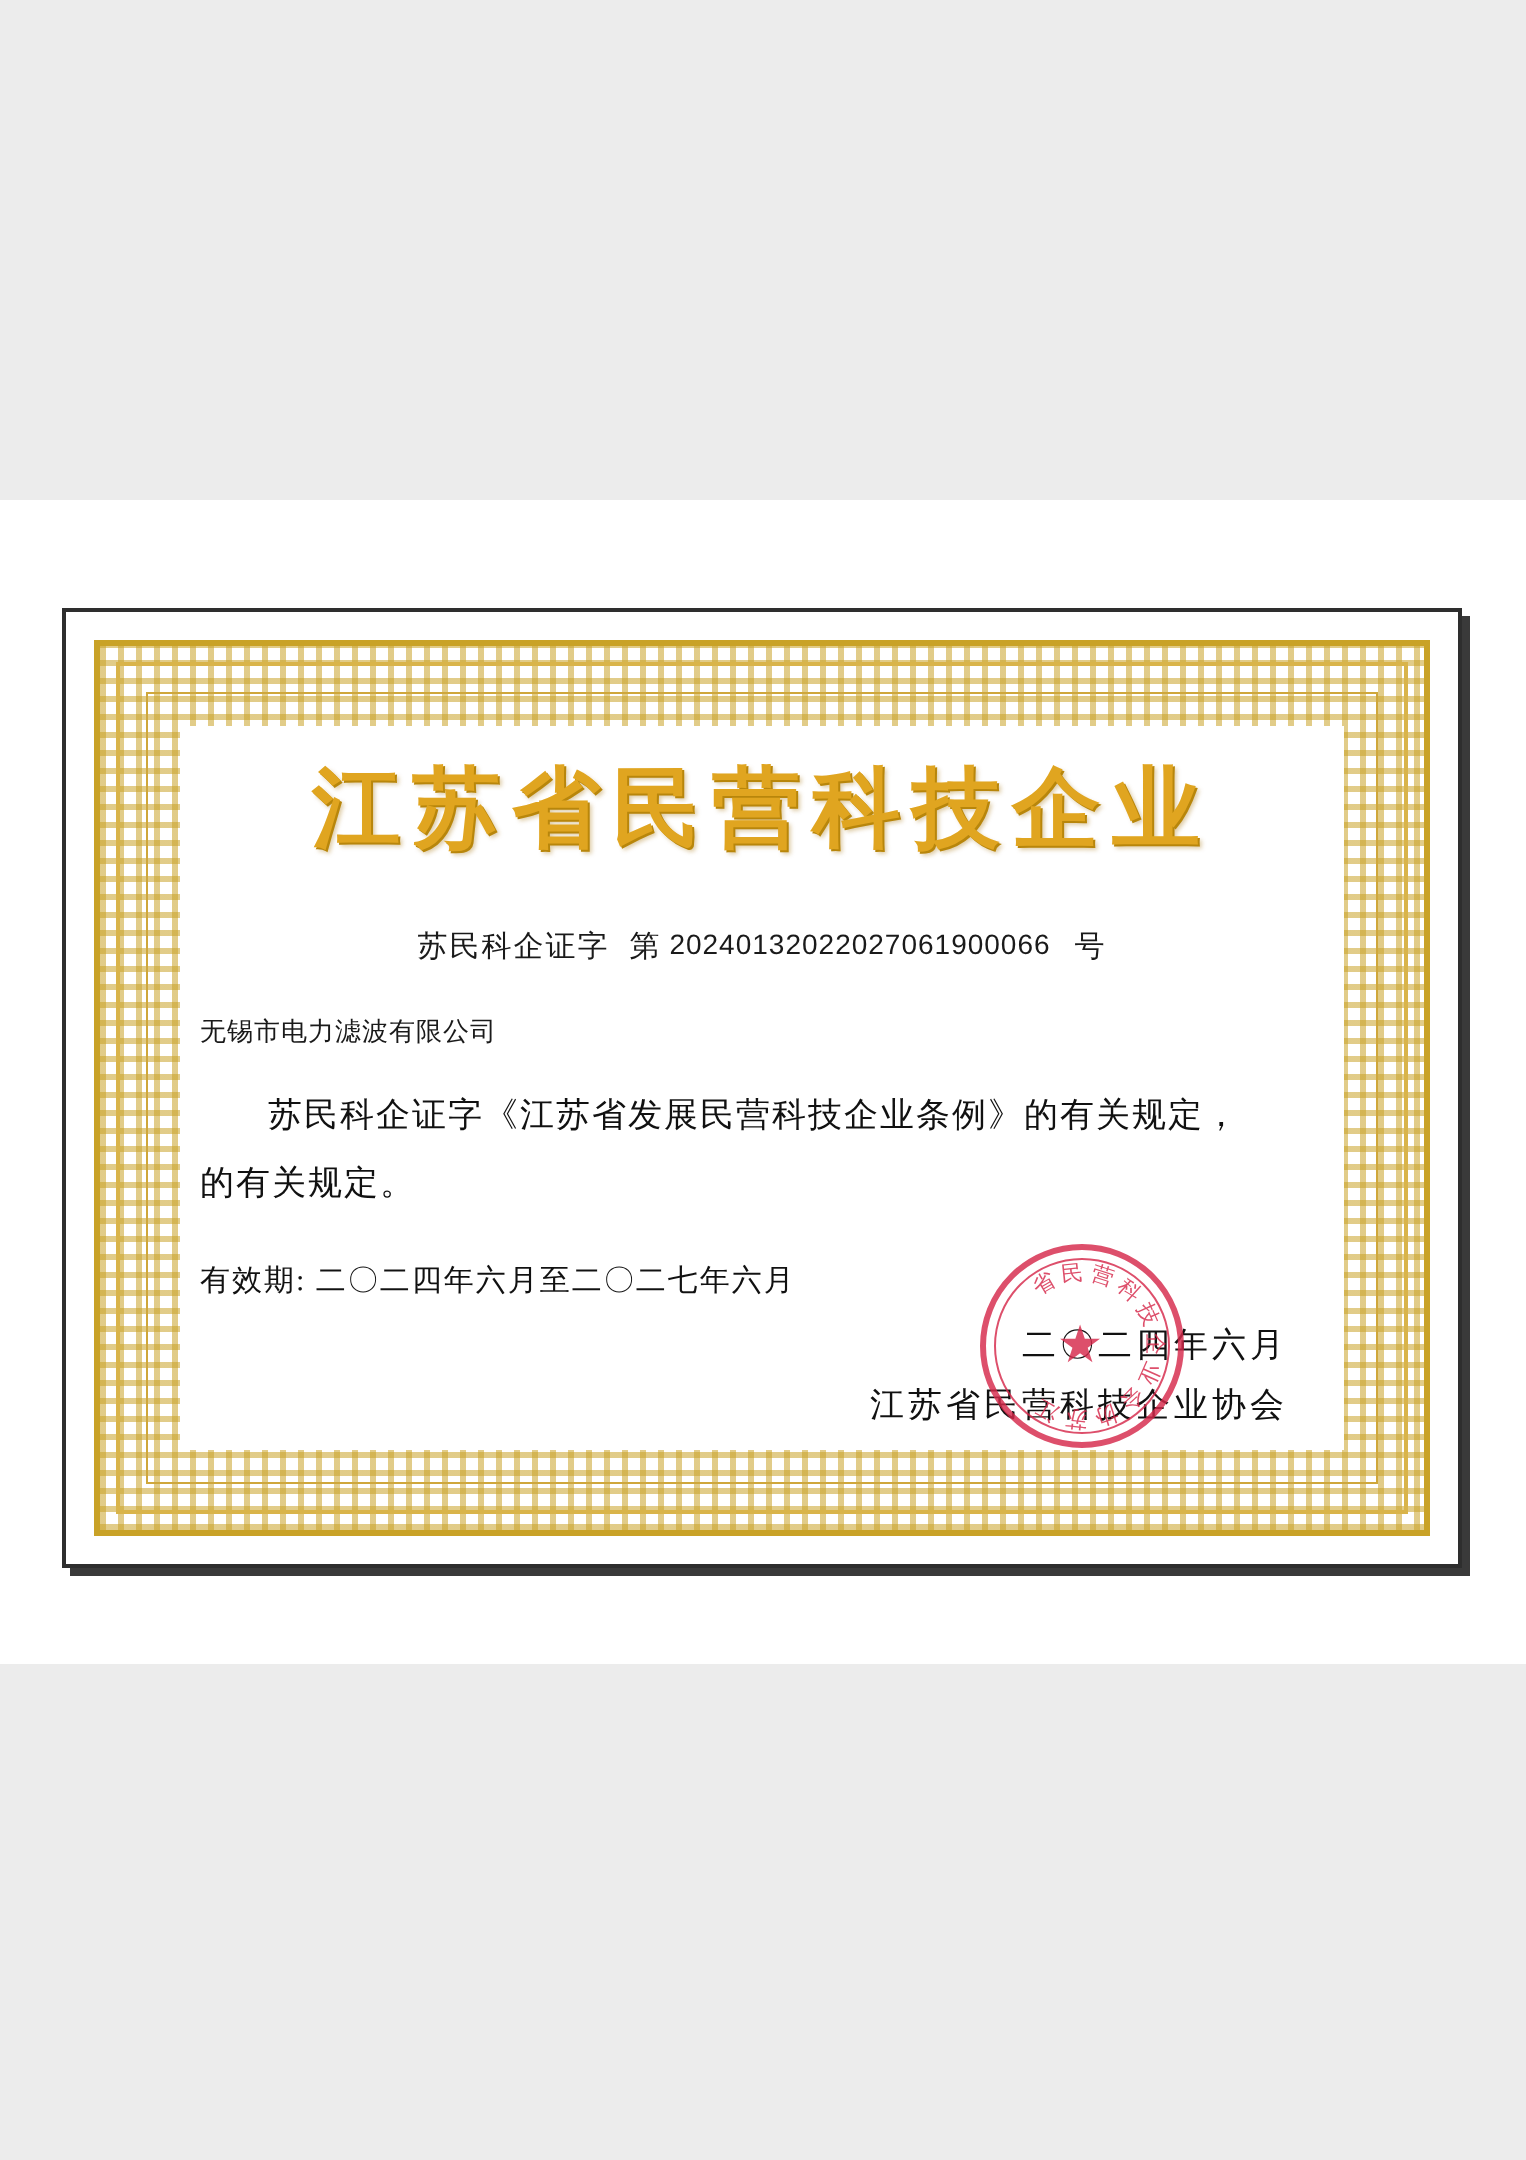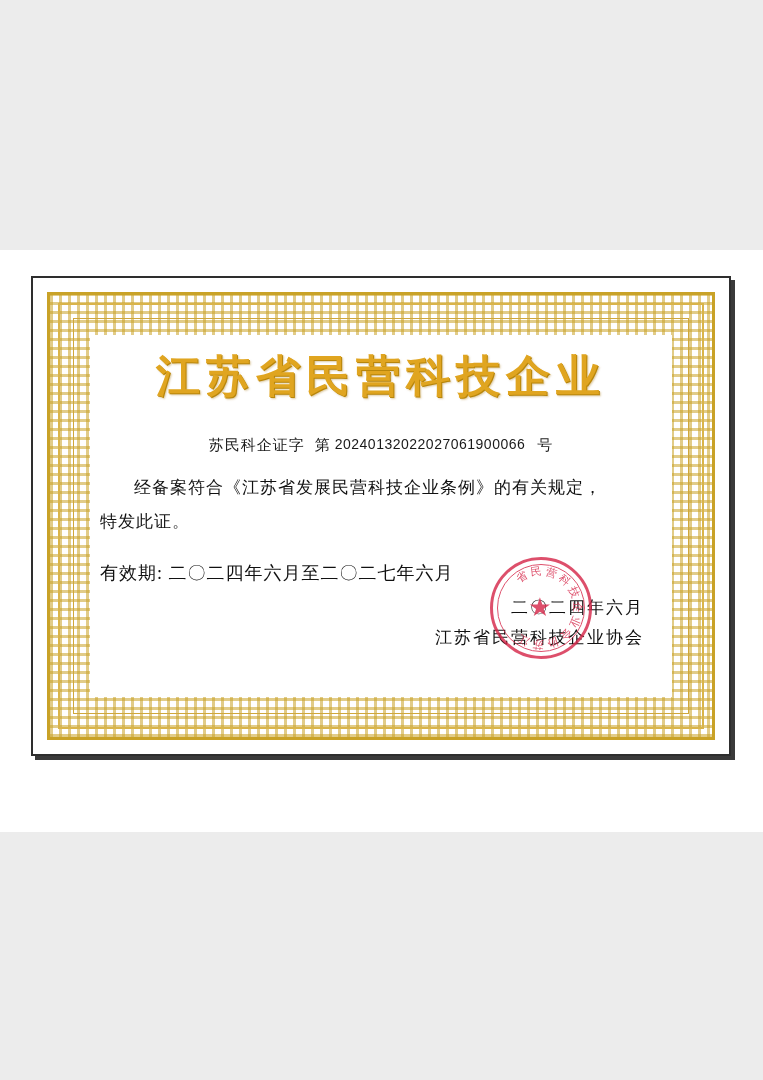--- a/index.html
+++ b/index.html
@@ -22,21 +22,21 @@
     top: 250px;
     width: 763px;
     height: 582px;
     background: #ffffff;
   }
 
   
   .certificate {
     position: absolute;
     left: 31px;
-    top: 276px;
+    top: 304px;
     width: 700px;
     height: 480px;
     background: #ffffff;
     box-shadow: 4px 4px 0 0 #3a3a3a;
     border: 2px solid #2e2e2e;
     box-sizing: border-box;
   }
 
   
   .ornament-outer {
@@ -143,21 +143,21 @@
     font-size: 17px;
     line-height: 34px;
     color: #111111;
     letter-spacing: 1px;
   }
   .body-text .indent { display: inline-block; width: 34px; }
 
   .valid-line {
     margin-top: 22px;
     margin-left: 20px;
-    font-size: 18px;
+    font-size: 15px;
     color: #111111;
     letter-spacing: 1px;
   }
 
   .issuer-block {
     margin-top: 8px;
     text-align: right;
     padding-right: 38px;
     font-size: 17px;
     line-height: 30px;
@@ -229,26 +229,27 @@
 
     <div class="cert-title">江苏省民营科技企业</div>
 
     <div class="cert-number-row">
       <span class="lbl">苏民科企证字</span>
       <span class="di">第</span>
       <span class="num">20240132022027061900066</span>
       <span class="hao">号</span>
     </div>
 
+    <div class="company-name">无锡市电力滤波有限公司</div>
 
     <div class="body-text">
       <div>
-        <span class="indent"></span><span>经备案符合《江苏省发展民营科技企业条例》的有关规定，</span>
+        <span class="indent"></span><span>苏民科企证字《江苏省发展民营科技企业条例》的有关规定，</span>
       </div>
-      <div>特发此证。</div>
+      <div>的有关规定。</div>
     </div>
 
     <div class="valid-line">有效期: 二〇二四年六月至二〇二七年六月</div>
 
     <div class="issuer-block">
       <div class="seal">
         <div class="seal-inner"></div>
         <div class="seal-text" id="seal-ring">
             <span style="transform: translate(-18px, -31.2px) rotate(-30deg);">省</span>
             <span style="transform: translate(-3.8px, -35.8px) rotate(-6deg);">民</span>

